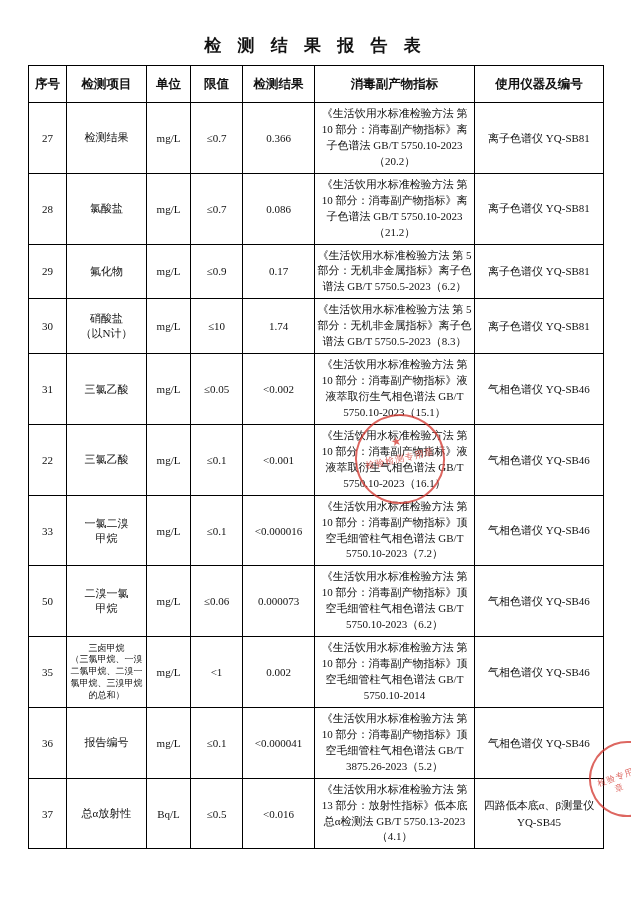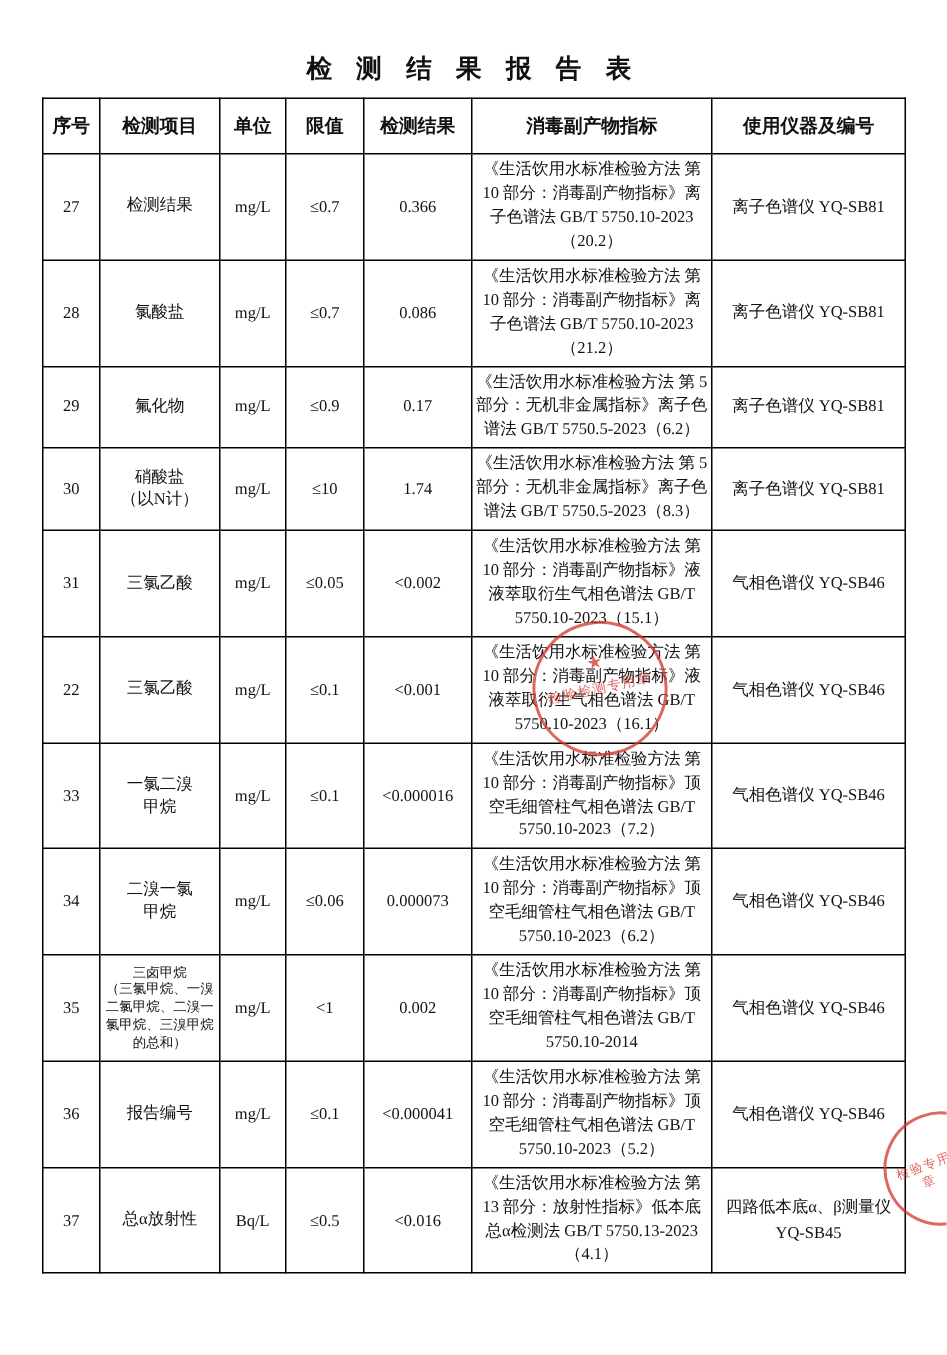--- a/index.html
+++ b/index.html
@@ -224,21 +224,21 @@
         <tr>
           <td class="c-no">33</td>
           <td class="c-item">一氯二溴<br>甲烷</td>
           <td class="c-unit">mg/L</td>
           <td class="c-limit">≤0.1</td>
           <td class="c-result">&lt;0.000016</td>
           <td class="c-method">《生活饮用水标准检验方法 第 10 部分：消毒副产物指标》顶空毛细管柱气相色谱法 GB/T 5750.10-2023（7.2）</td>
           <td class="c-instr">气相色谱仪 YQ-SB46</td>
         </tr>
         <tr>
-          <td class="c-no">34</td>
+          <td class="c-no">50</td>
           <td class="c-item">二溴一氯<br>甲烷</td>
           <td class="c-unit">mg/L</td>
           <td class="c-limit">≤0.06</td>
           <td class="c-result">0.000073</td>
           <td class="c-method">《生活饮用水标准检验方法 第 10 部分：消毒副产物指标》顶空毛细管柱气相色谱法 GB/T 5750.10-2023（6.2）</td>
           <td class="c-instr">气相色谱仪 YQ-SB46</td>
         </tr>
         <tr>
           <td class="c-no">35</td>
           <td class="c-item small">三卤甲烷<br>（三氯甲烷、一溴二氯甲烷、二溴一氯甲烷、三溴甲烷的总和）</td>
@@ -247,21 +247,21 @@
           <td class="c-result">0.002</td>
           <td class="c-method">《生活饮用水标准检验方法 第 10 部分：消毒副产物指标》顶空毛细管柱气相色谱法 GB/T 5750.10-2014</td>
           <td class="c-instr">气相色谱仪 YQ-SB46</td>
         </tr>
         <tr>
           <td class="c-no">36</td>
           <td class="c-item">报告编号</td>
           <td class="c-unit">mg/L</td>
           <td class="c-limit">≤0.1</td>
           <td class="c-result">&lt;0.000041</td>
-          <td class="c-method">《生活饮用水标准检验方法 第 10 部分：消毒副产物指标》顶空毛细管柱气相色谱法 GB/T 5750.10-2023（5.2）</td>
+          <td class="c-method">《生活饮用水标准检验方法 第 10 部分：消毒副产物指标》顶空毛细管柱气相色谱法 GB/T 3875.26-2023（5.2）</td>
           <td class="c-instr">气相色谱仪 YQ-SB46</td>
         </tr>
         <tr>
           <td class="c-no">37</td>
           <td class="c-item">总α放射性</td>
           <td class="c-unit">Bq/L</td>
           <td class="c-limit">≤0.5</td>
           <td class="c-result">&lt;0.016</td>
           <td class="c-method">《生活饮用水标准检验方法 第 13 部分：放射性指标》低本底总α检测法 GB/T 5750.13-2023（4.1）</td>
           <td class="c-instr">四路低本底α、β测量仪 YQ-SB45</td>

